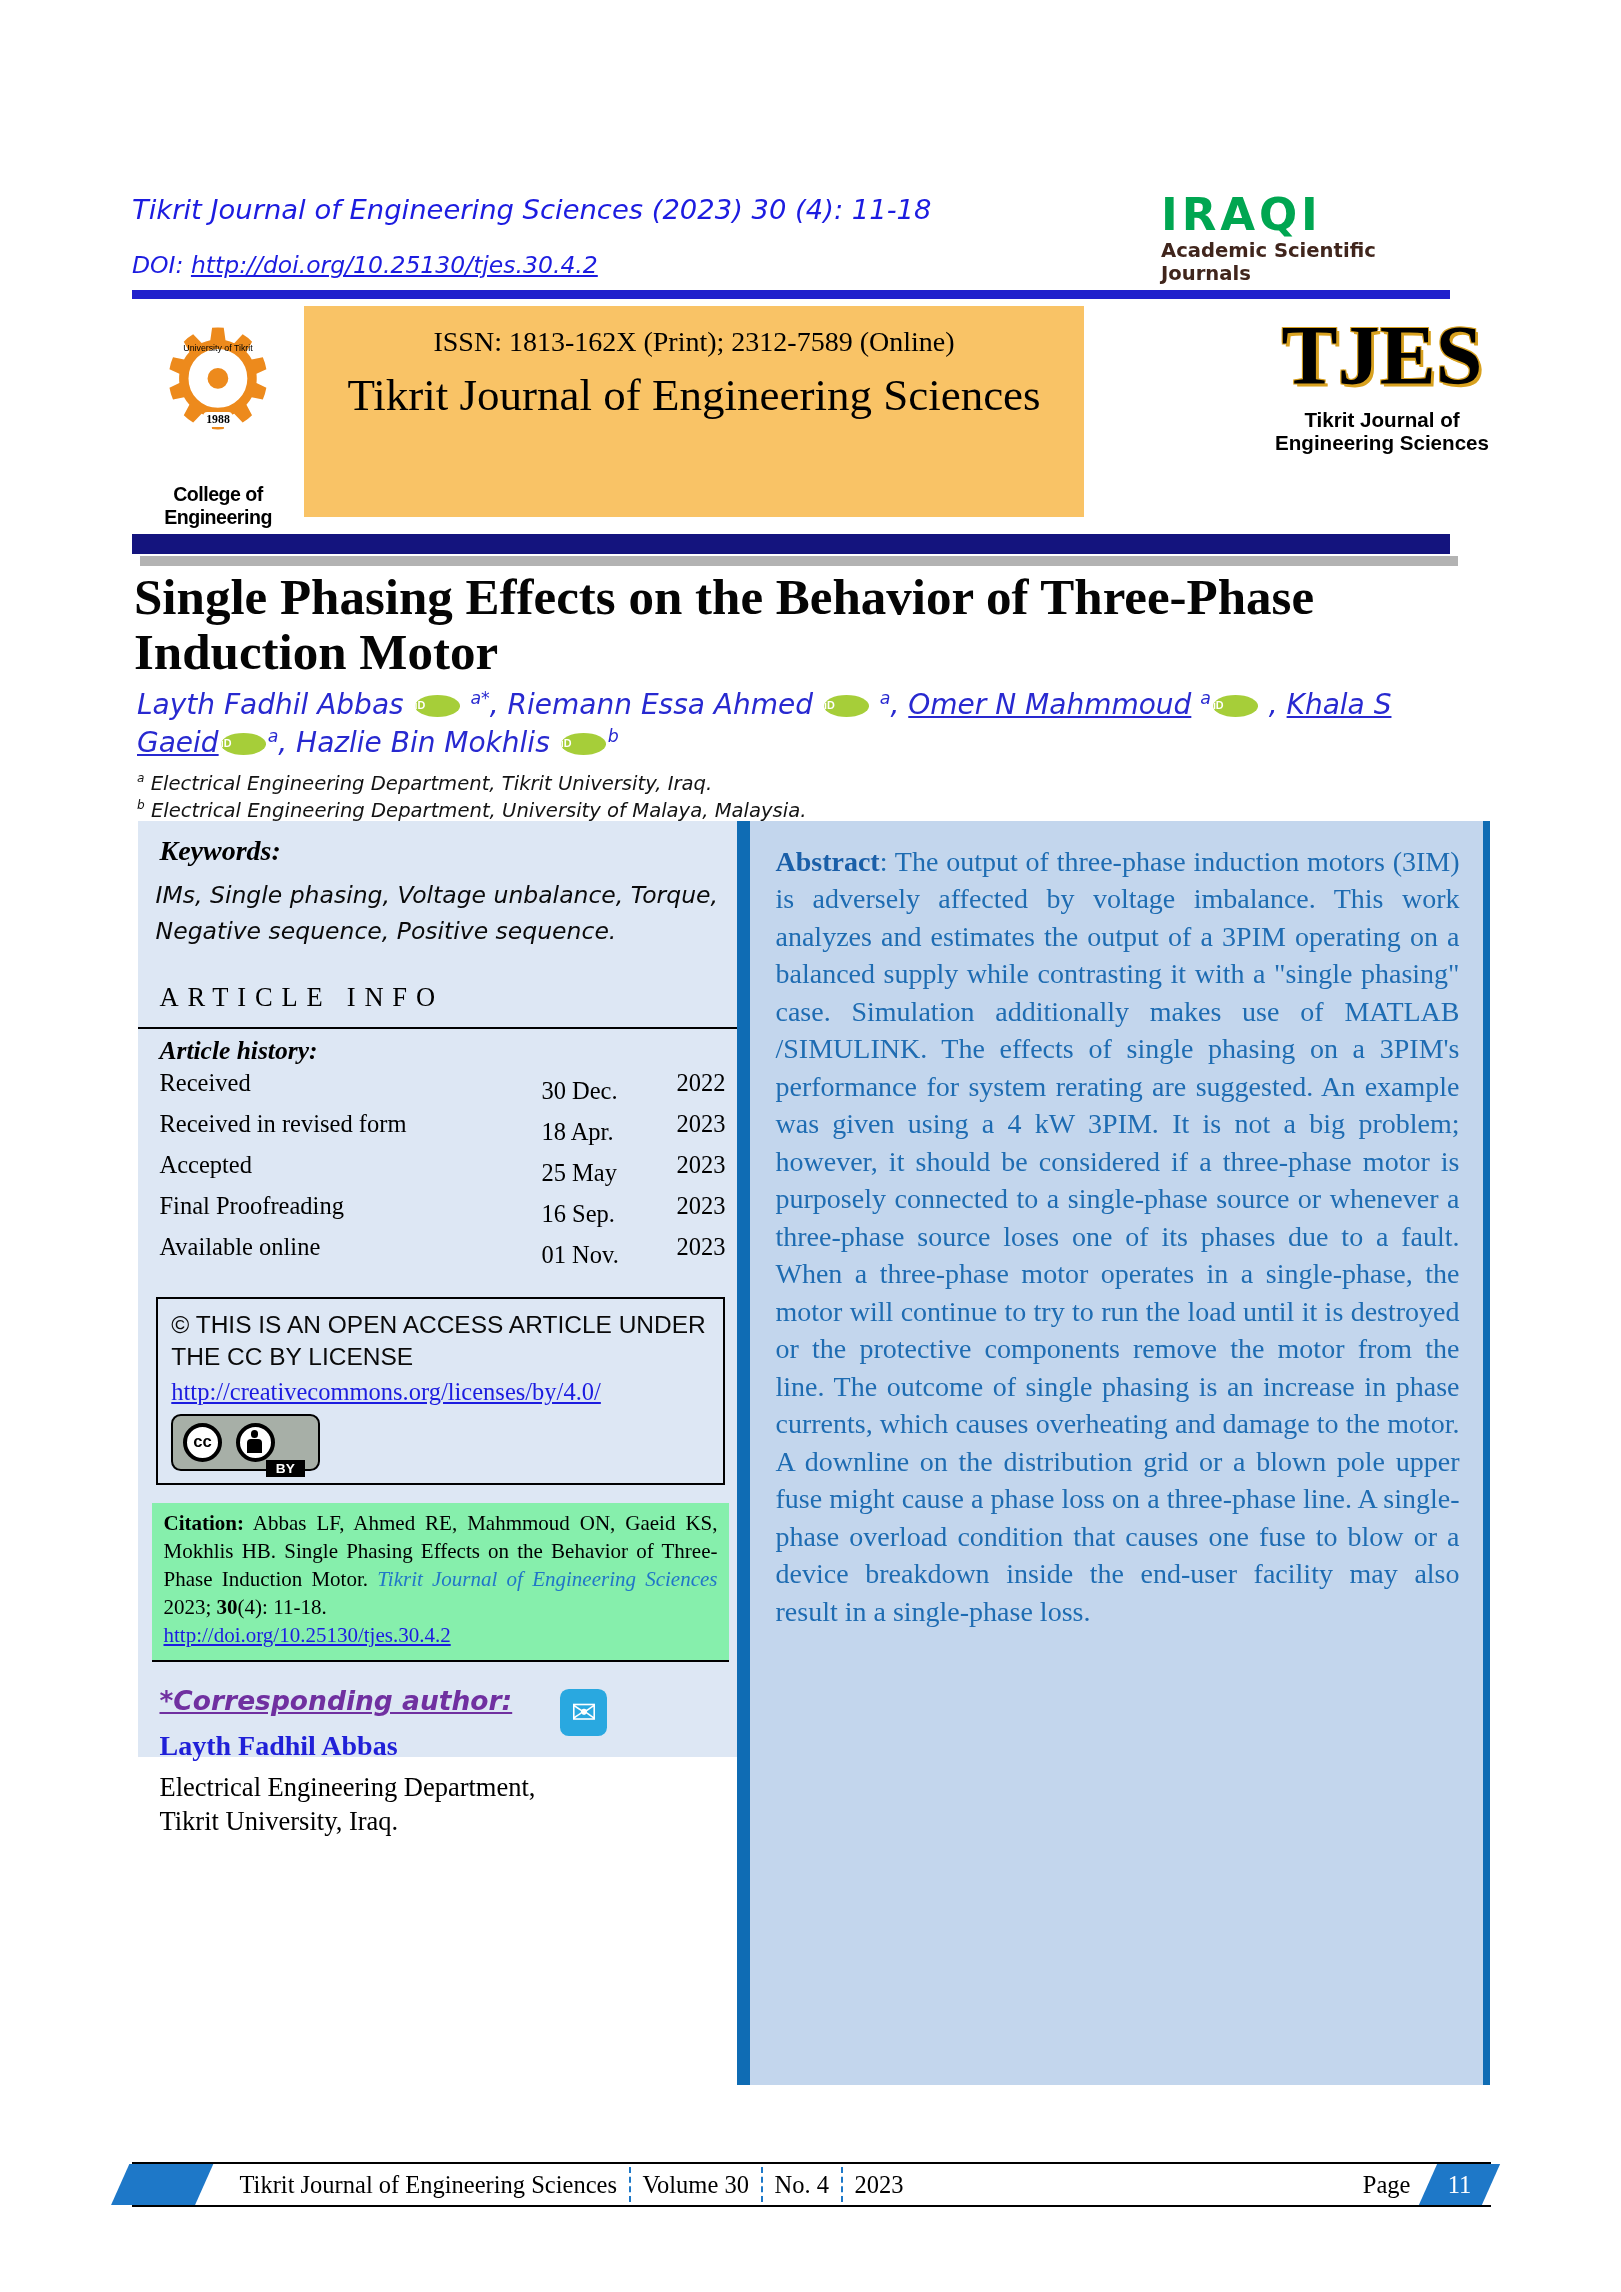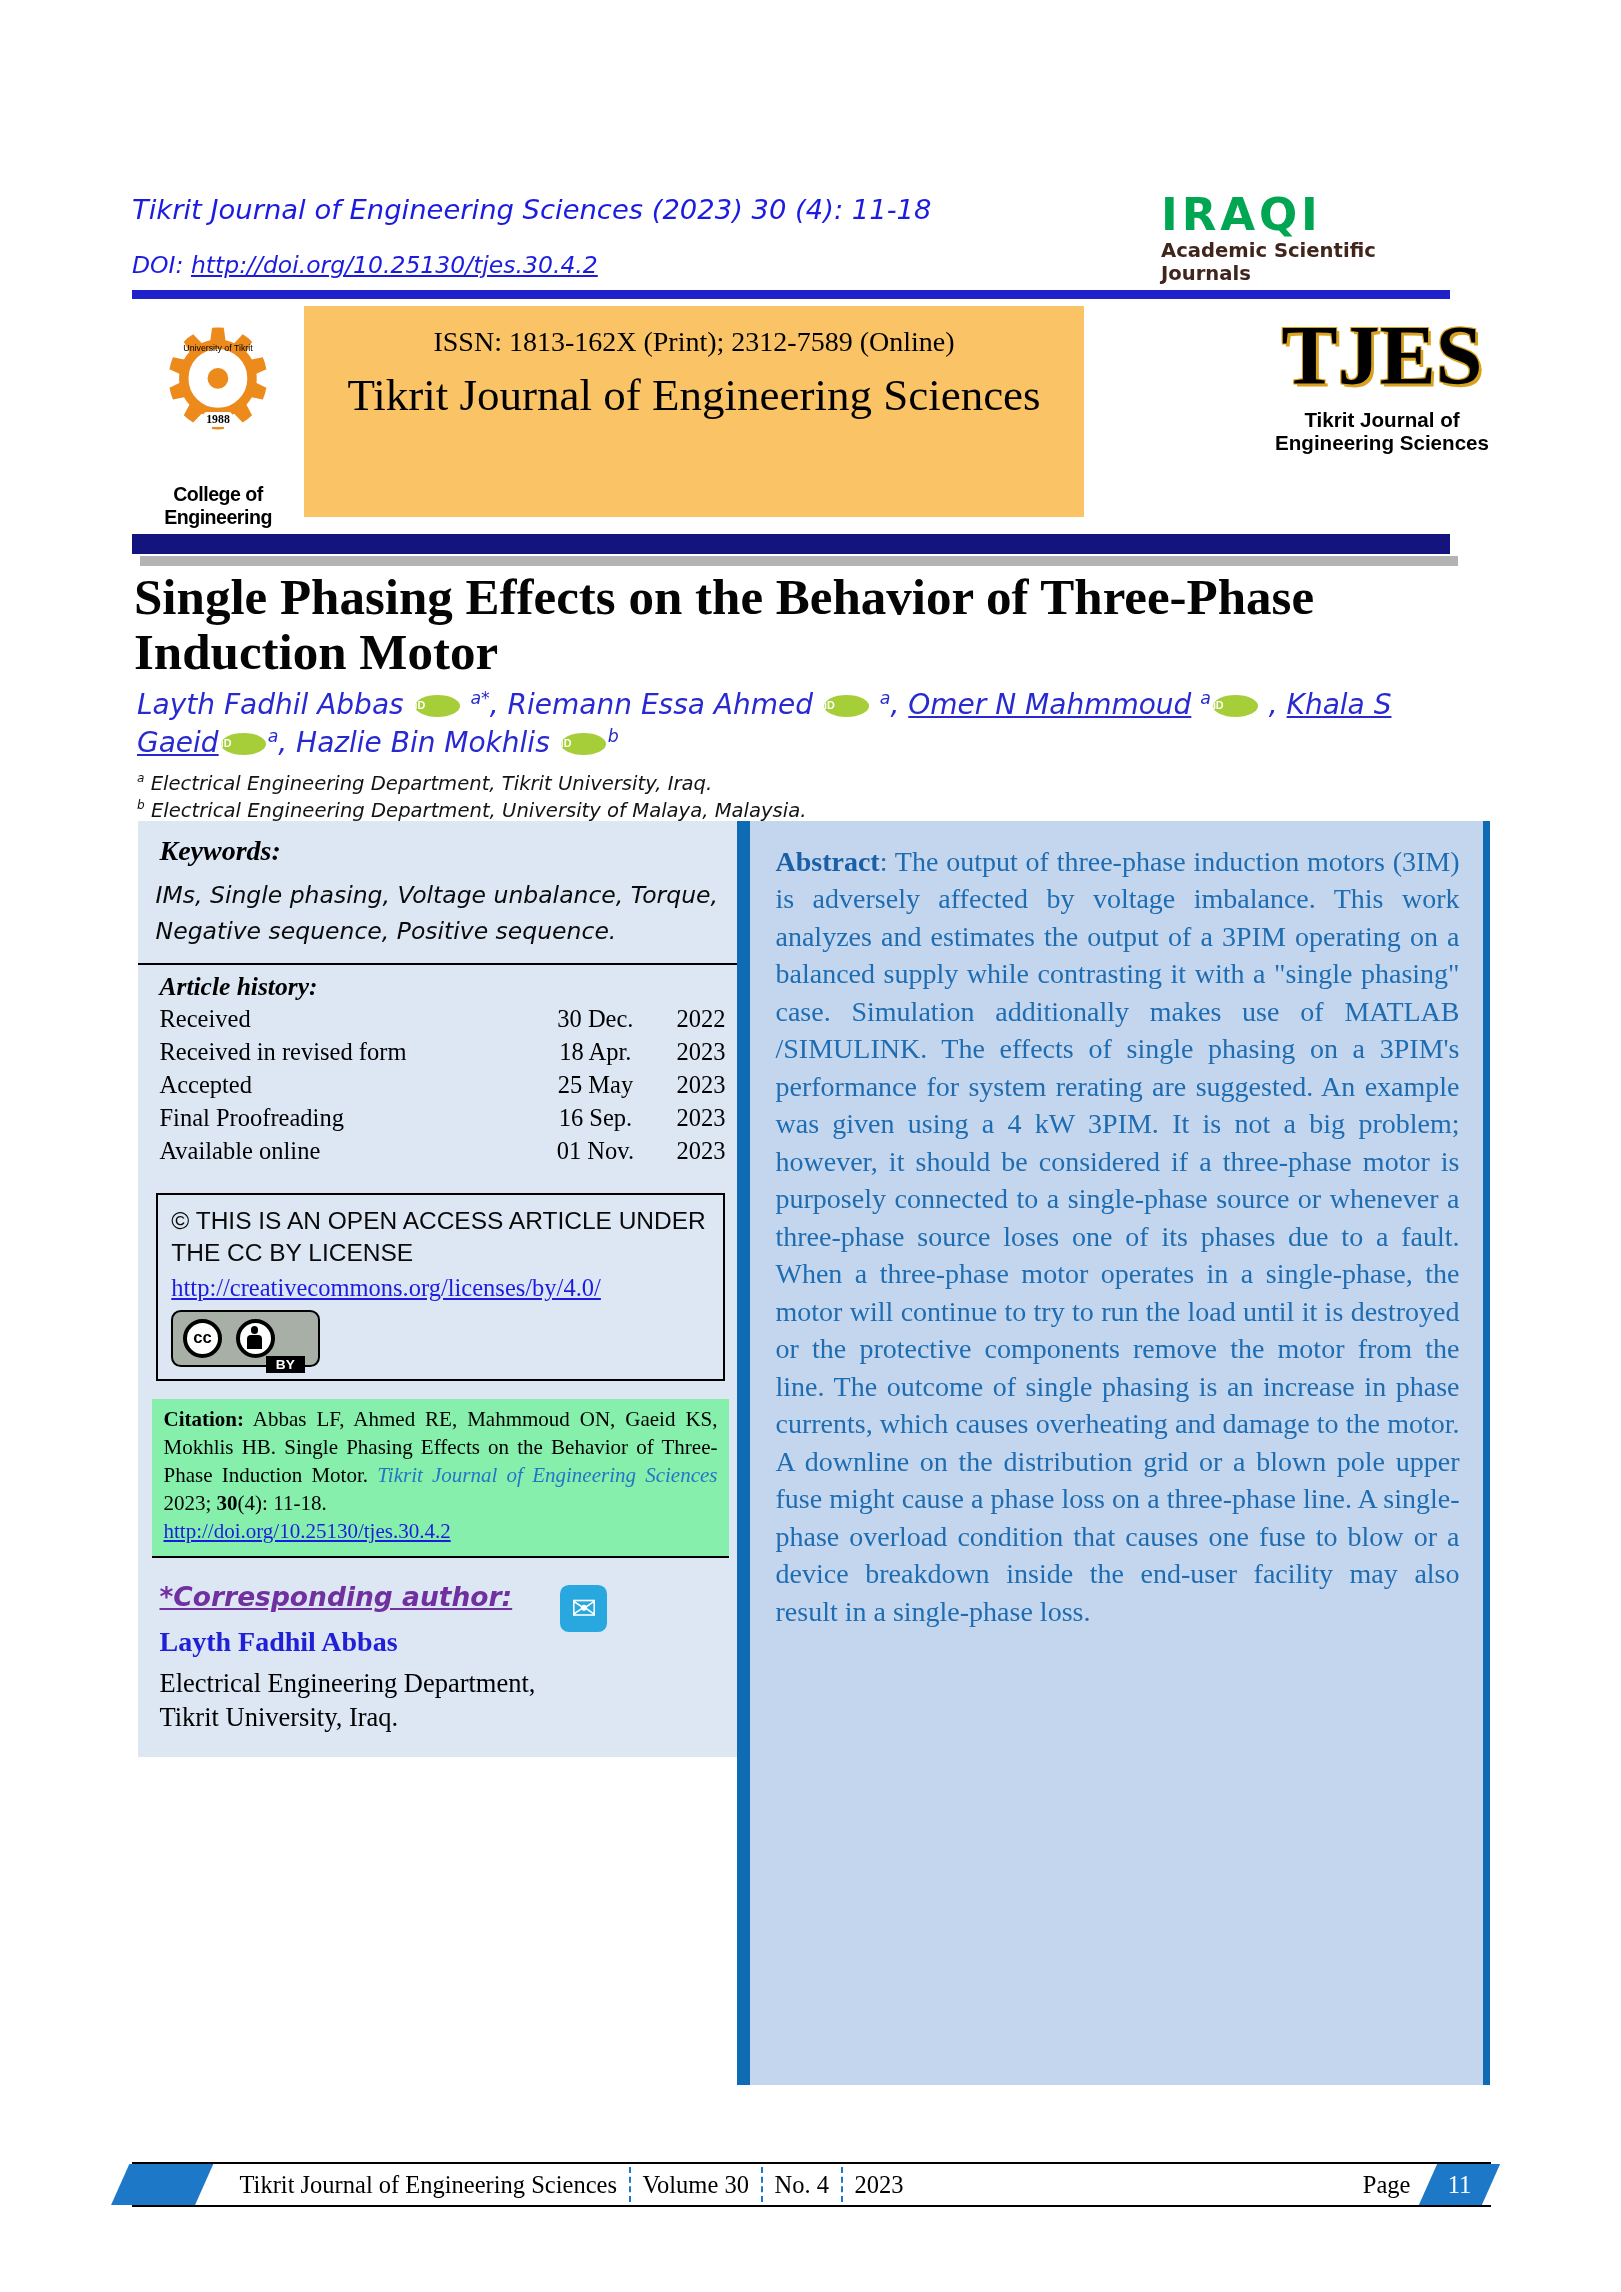--- a/index.html
+++ b/index.html
@@ -66,21 +66,21 @@
             padding:21.6px 23.5px 0 25.5px;border-right:7.8px solid #0f6cb4;}
 
   .kw-head{font-size:28px;font-weight:bold;font-style:italic;margin-left:3.9px;}
   .kw-text{font-family:"DejaVu Sans",sans-serif;font-style:italic;font-size:23.5px;
            line-height:1.5;margin-top:11.8px;color:#0a0a0a;}
   .ainfo{font-size:26.5px;letter-spacing:8.8px;margin-top:33px;margin-left:3.9px;}
   .hline{border:none;border-top:2px solid #000;margin:13.7px -17.6px 0 -17.6px;}
   .ahist{font-size:25.5px;font-weight:bold;font-style:italic;margin-top:7.8px;margin-left:3.9px;}
   .hrow{display:flex;font-size:24.5px;line-height:33px;margin-left:3.9px;}
   .hrow .hl{flex:1;}
-  .hrow .hd{width:108px;text-align:center;}
+  .hrow .hd{width:108px;text-align:left;margin-top:8px;}
   .hrow .hy{width:76px;text-align:right;}
 
   .oabox{border:2px solid #000;margin-top:25.5px;padding:9.8px 13.7px 11.8px 13.7px;}
   .oatext{font-family:"Liberation Sans",sans-serif;font-size:24.5px;line-height:1.3;color:#0a0a0a;}
   .oalink{font-size:24.5px;margin-top:5.9px;}
   .ccbadge{margin-top:7.8px;width:149px;height:57px;background:#a7afa7;border:2.9px solid #000;
            border-radius:9.8px;position:relative;display:flex;align-items:center;gap:13.7px;
            padding-left:9.8px;box-sizing:border-box;}
   .cc-circ{width:39px;height:39px;border-radius:50%;background:#fff;border:4.9px solid #000;
            box-sizing:border-box;text-align:center;font-family:"Liberation Sans",sans-serif;
@@ -181,20 +181,21 @@
   <div><sup>a</sup>
     <span>Electrical Engineering Department, Tikrit University, Iraq.</span></div>
   <div><sup>b</sup>
     <span>Electrical Engineering Department, University of Malaya, Malaysia.</span></div>
 </div>
 
 <div class="abs leftcol">
   <div class="kw-head">Keywords:</div>
   <div class="kw-text">IMs, Single phasing, Voltage unbalance, Torque, Negative sequence, Positive sequence.</div>
 
+  <div class="ainfo">ARTICLE INFO</div>
   <hr class="hline">
   <div class="ahist">Article history:</div>
 
   <div class="hrow">
     <span class="hl">Received</span>
     <span class="hd">30 Dec.</span>
     <span class="hy">2022</span>
     </div>
   <div class="hrow">
     <span class="hl">Received in revised form</span>

